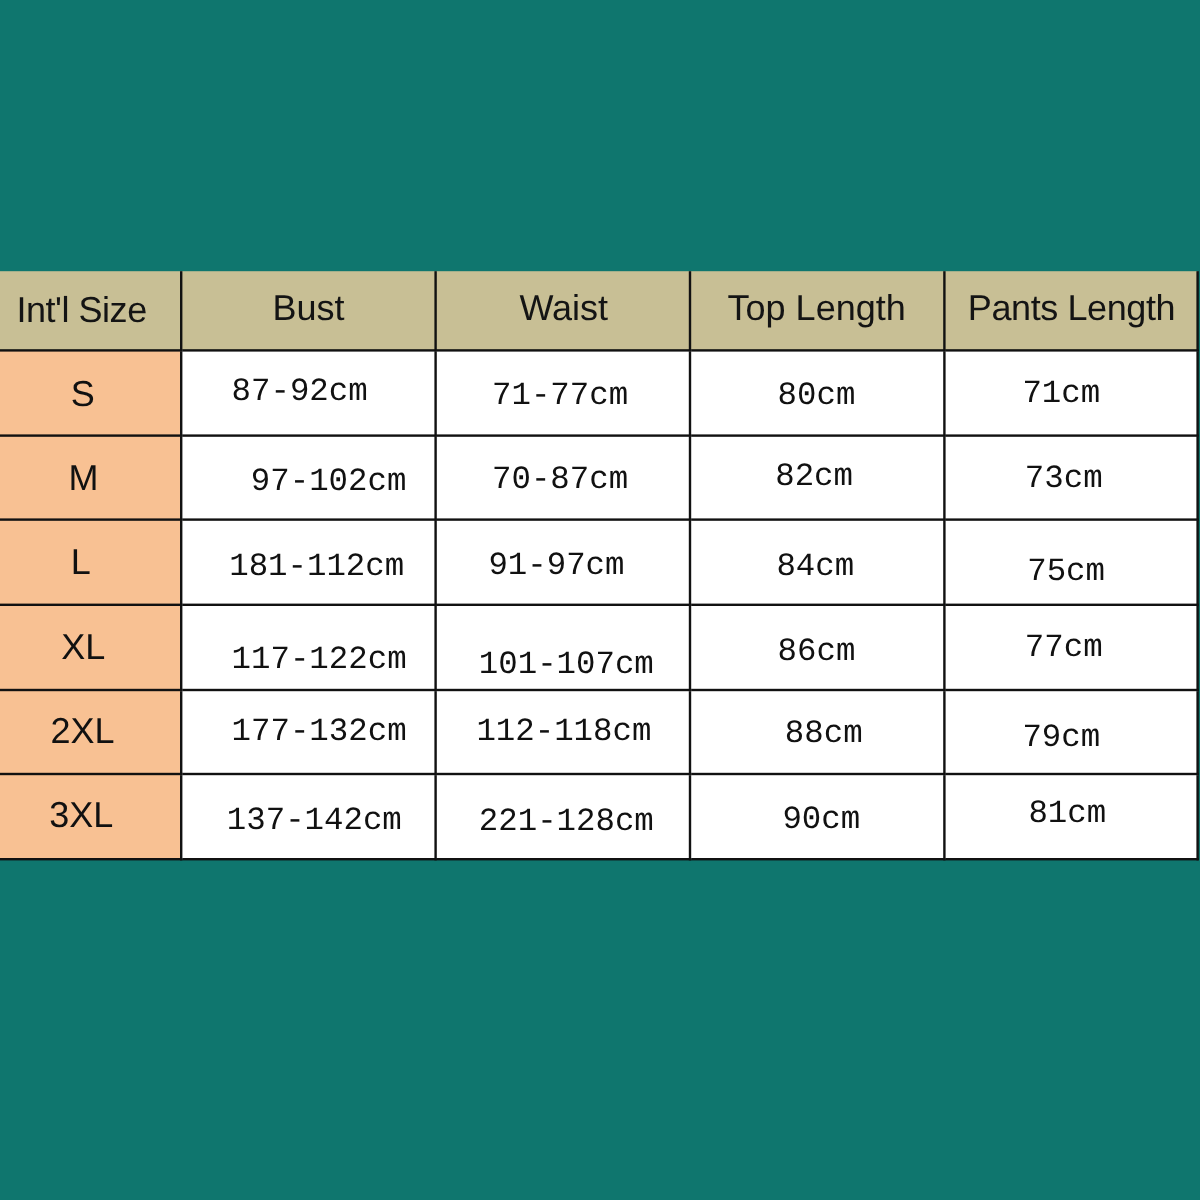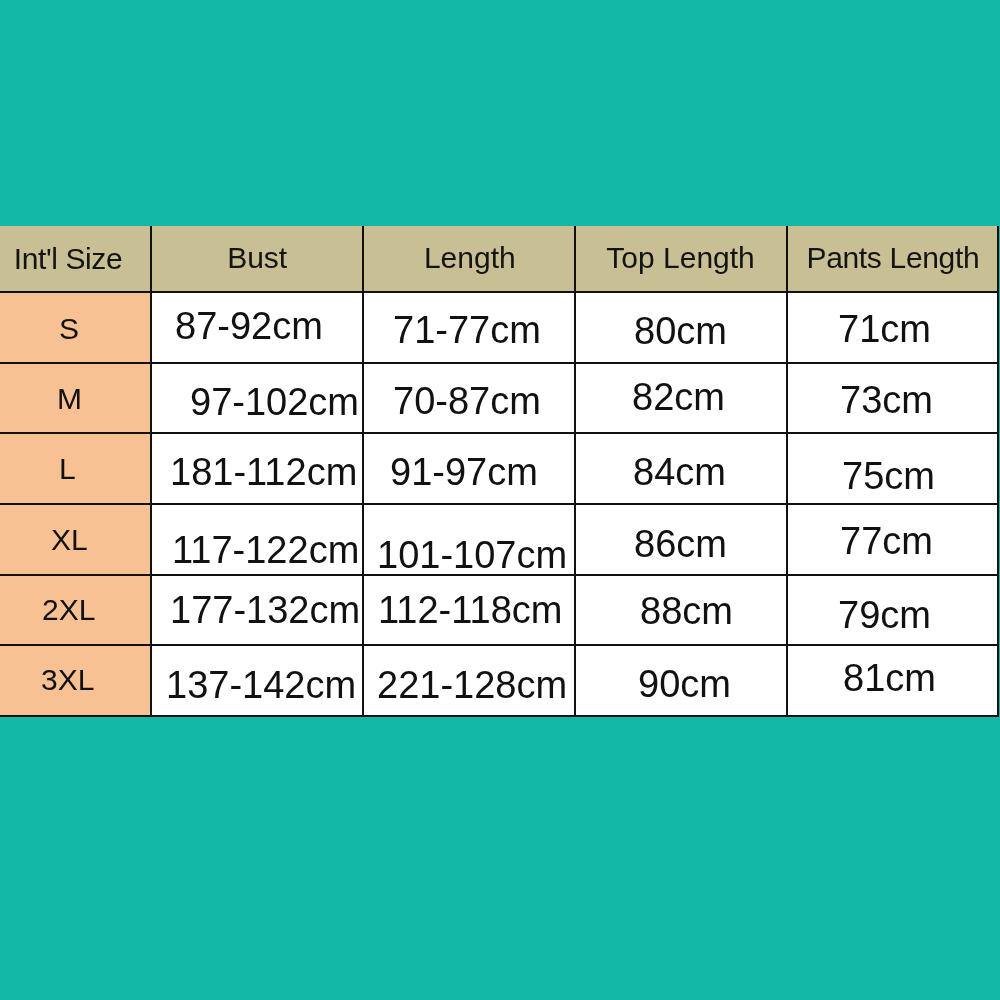--- a/index.html
+++ b/index.html
@@ -1,29 +1,29 @@
 <!DOCTYPE html>
 <html><head>
 <meta charset="utf-8">
 <style>
   html,body{margin:0;padding:0;}
   body{width:1000px;height:1000px;background:#ffffff;overflow:hidden;
        font-family:"Liberation Sans",sans-serif;}
-  #sheet{position:relative;width:1000px;height:1000px;background:#14b8a6;}
+  #sheet{position:relative;width:1000px;height:1000px;background:#0f766e;}
   table#size-chart{position:absolute;left:-11.9px;top:225.7px;width:1010px;
     border-collapse:collapse;table-layout:fixed;}
   col.c0{width:162px;} col.c1{width:211.8px;} col.c2{width:211.8px;}
   col.c3{width:211.8px;} col.c4{width:211.8px;}
   table#size-chart td,table#size-chart th{
     border:2px solid #111111;padding:0;text-align:center;vertical-align:middle;}
   table#size-chart thead th{background:#c8bf95;height:65.3px;font-weight:400;
     font-size:30px;color:#141414;border-top:0 none;}
   table#size-chart tbody tr{height:70.65px;}
-  table#size-chart tbody td{background:#ffffff;color:#111111;font-size:38px;font-weight:400;
-    font-family:Liberation Sans, sans-serif;font-stretch:condensed;}
+  table#size-chart tbody td{background:#ffffff;color:#111111;font-size:27px;font-weight:400;
+    font-family:Liberation Mono, monospace;font-stretch:condensed;}
   table#size-chart tbody td.size-cell{background:#f8c193;font-size:30px;
     font-family:"Liberation Sans",sans-serif;font-stretch:normal;}
   table#size-chart span.cv{display:inline-block;position:relative;white-space:nowrap;}
   table#size-chart tbody span.cv{will-change:transform;}
 </style>
 </head>
 <body>
 
 <div id="sheet">
   <table id="size-chart">
@@ -31,21 +31,21 @@
       <col class="c0">
         <col class="c1">
         <col class="c2">
         <col class="c3">
         <col class="c4">
     </colgroup>
     <thead>
       <tr>
         <th><span class="cv" style="left:-2.1px;top:0.8px;letter-spacing:-0.4px">Int'l Size</span></th>
         <th><span class="cv" style="left:0.15px;top:-0.6px">Bust</span></th>
-        <th><span class="cv" style="left:1px;top:-0.8px">Length</span></th>
+        <th><span class="cv" style="left:1px;top:-0.8px">Waist</span></th>
         <th><span class="cv" style="left:-0.05px;top:-0.6px">Top Length</span></th>
         <th><span class="cv" style="left:0.5px;top:-0.6px;letter-spacing:-0.33px">Pants Length</span></th>
       </tr>
     </thead>
     <tbody>
       <tr>
         <td class="size-cell"><span class="cv" style="left:-1.2px;top:1.6px">S</span></td>
         <td><span class="cv" style="left:-7.7px;top:-0.6px">87-92cm</span></td>
         <td><span class="cv" style="left:-1.7px;top:3.6px">71-77cm</span></td>
         <td><span class="cv" style="left:0px;top:3.9px">80cm</span></td>

